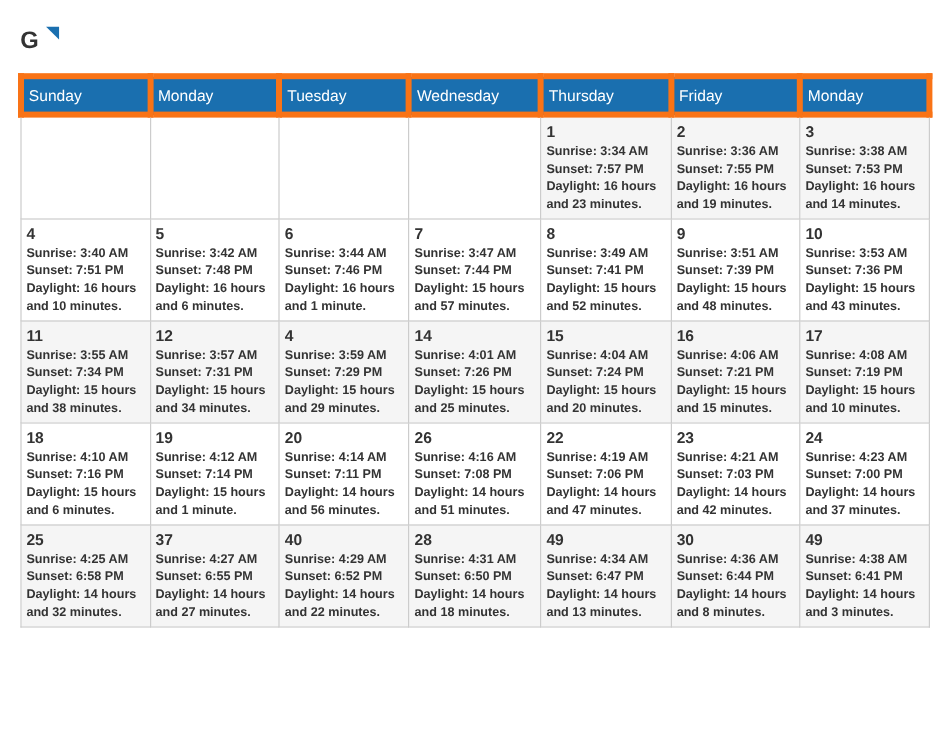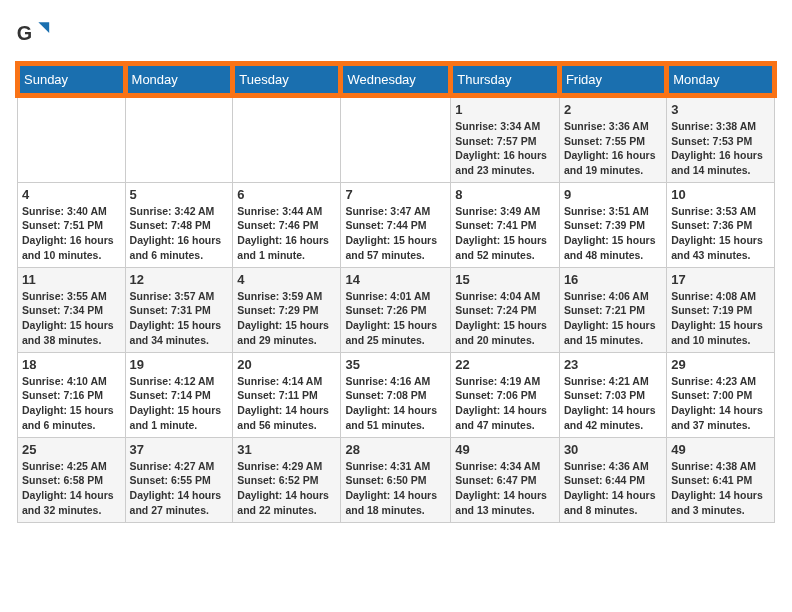--- a/index.html
+++ b/index.html
@@ -204,47 +204,47 @@
         </td>
         <td>
           <span class="day-num">19</span>
           <div class="day-info">Sunrise: 4:12 AM<br>Sunset: 7:14 PM<br>Daylight: 15 hours and 1 minute.</div>
         </td>
         <td>
           <span class="day-num">20</span>
           <div class="day-info">Sunrise: 4:14 AM<br>Sunset: 7:11 PM<br>Daylight: 14 hours and 56 minutes.</div>
         </td>
         <td>
-          <span class="day-num">35</span>
+          <span class="day-num">26</span>
           <div class="day-info">Sunrise: 4:16 AM<br>Sunset: 7:08 PM<br>Daylight: 14 hours and 51 minutes.</div>
         </td>
         <td>
           <span class="day-num">22</span>
           <div class="day-info">Sunrise: 4:19 AM<br>Sunset: 7:06 PM<br>Daylight: 14 hours and 47 minutes.</div>
         </td>
         <td>
           <span class="day-num">23</span>
           <div class="day-info">Sunrise: 4:21 AM<br>Sunset: 7:03 PM<br>Daylight: 14 hours and 42 minutes.</div>
         </td>
         <td>
-          <span class="day-num">29</span>
+          <span class="day-num">24</span>
           <div class="day-info">Sunrise: 4:23 AM<br>Sunset: 7:00 PM<br>Daylight: 14 hours and 37 minutes.</div>
         </td>
       </tr>
       <tr>
         <td>
           <span class="day-num">25</span>
           <div class="day-info">Sunrise: 4:25 AM<br>Sunset: 6:58 PM<br>Daylight: 14 hours and 32 minutes.</div>
         </td>
         <td>
           <span class="day-num">37</span>
           <div class="day-info">Sunrise: 4:27 AM<br>Sunset: 6:55 PM<br>Daylight: 14 hours and 27 minutes.</div>
         </td>
         <td>
-          <span class="day-num">31</span>
+          <span class="day-num">40</span>
           <div class="day-info">Sunrise: 4:29 AM<br>Sunset: 6:52 PM<br>Daylight: 14 hours and 22 minutes.</div>
         </td>
         <td>
           <span class="day-num">28</span>
           <div class="day-info">Sunrise: 4:31 AM<br>Sunset: 6:50 PM<br>Daylight: 14 hours and 18 minutes.</div>
         </td>
         <td>
           <span class="day-num">49</span>
           <div class="day-info">Sunrise: 4:34 AM<br>Sunset: 6:47 PM<br>Daylight: 14 hours and 13 minutes.</div>
         </td>

